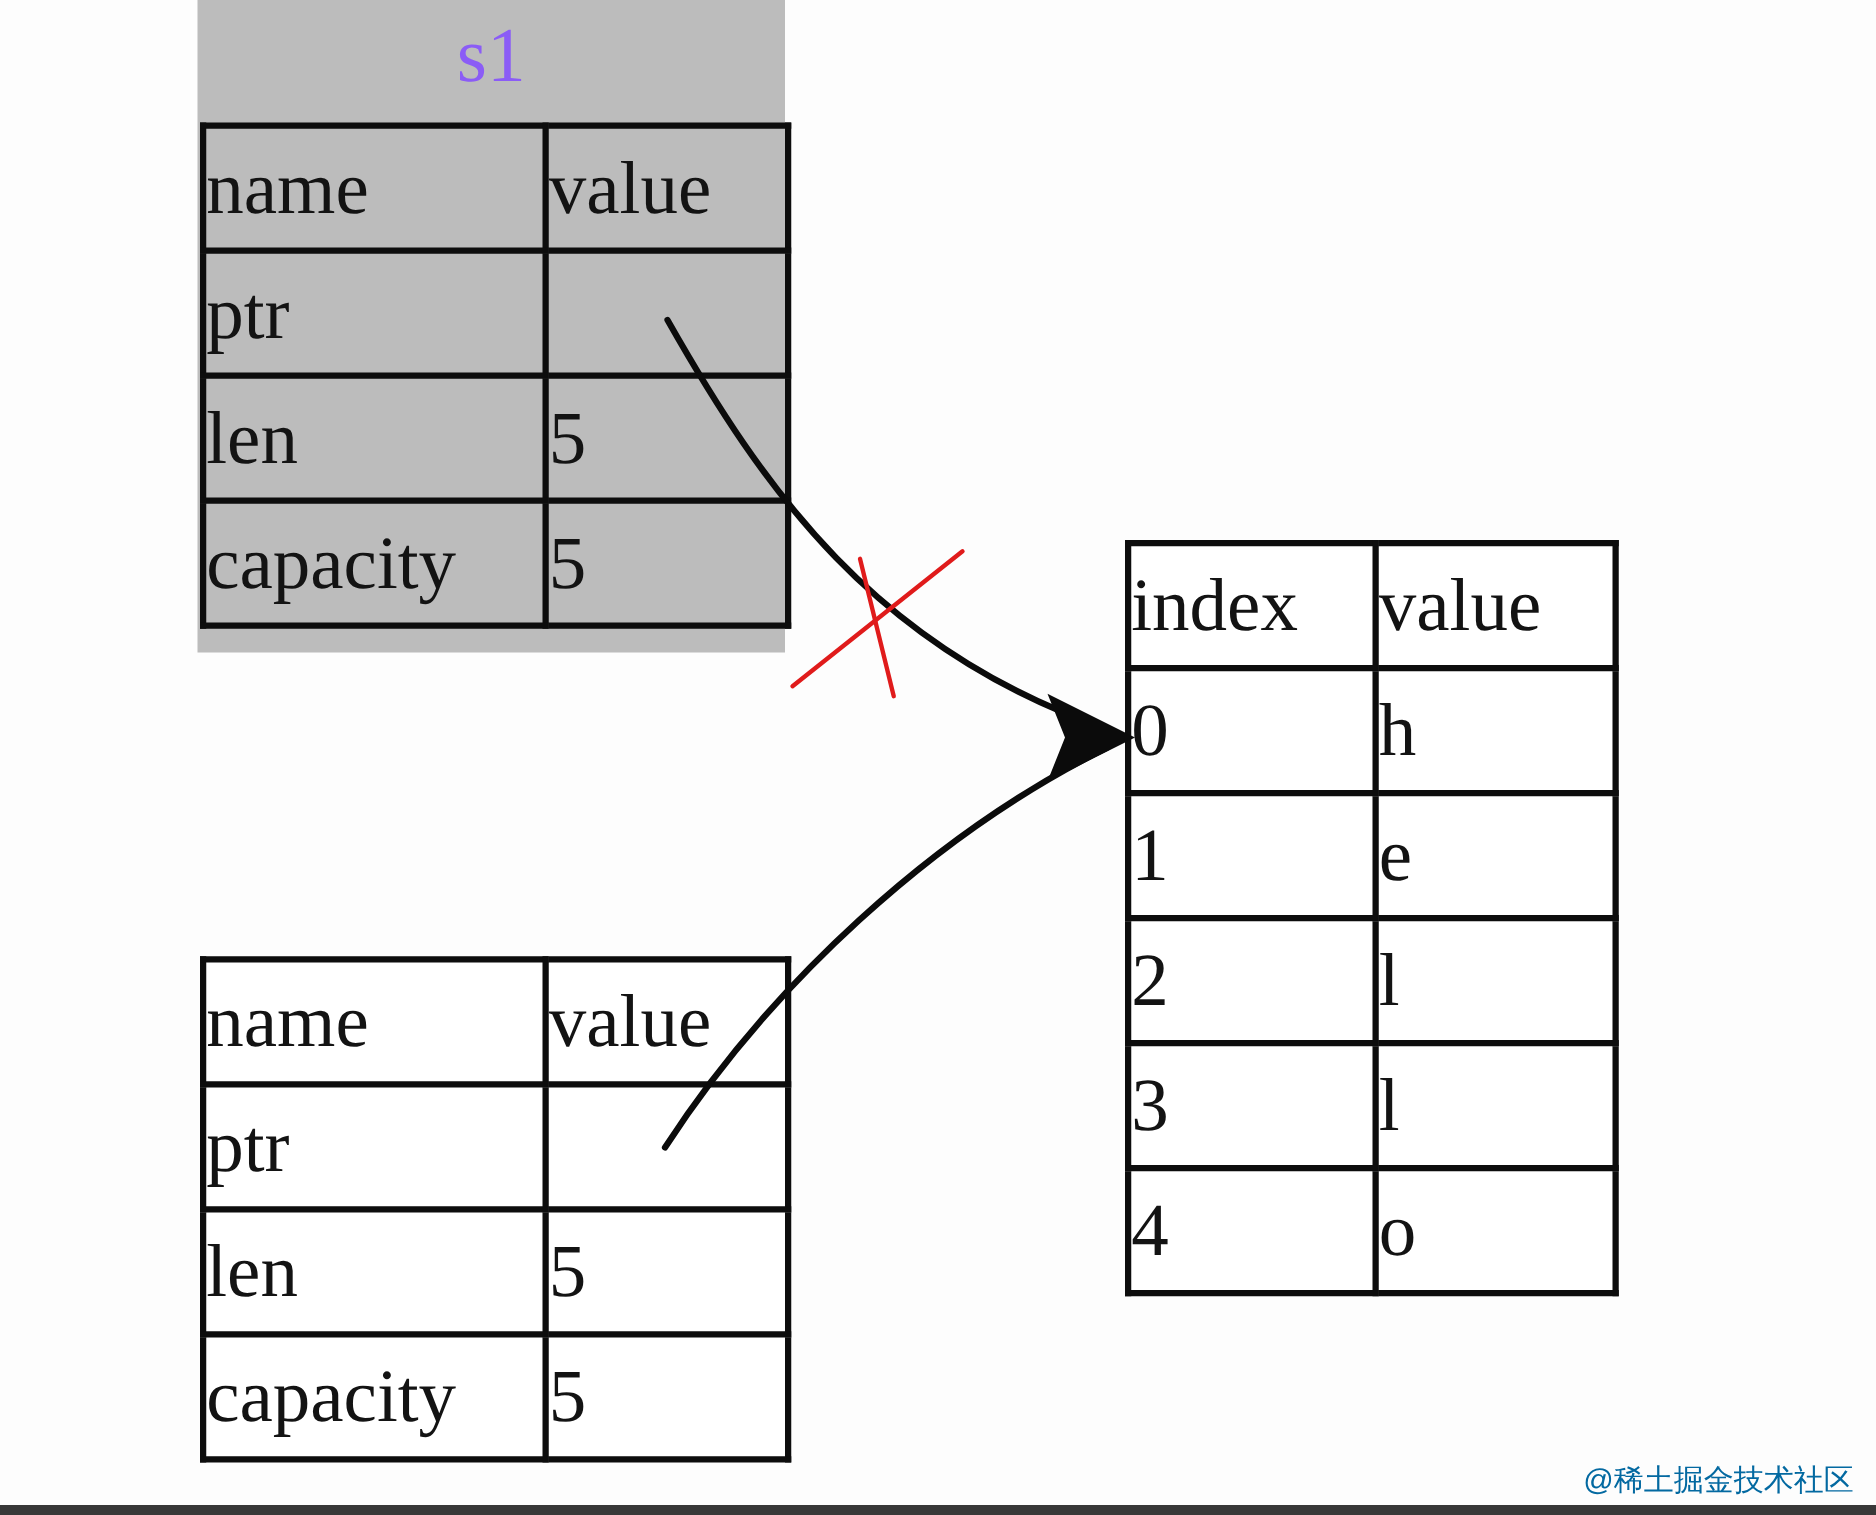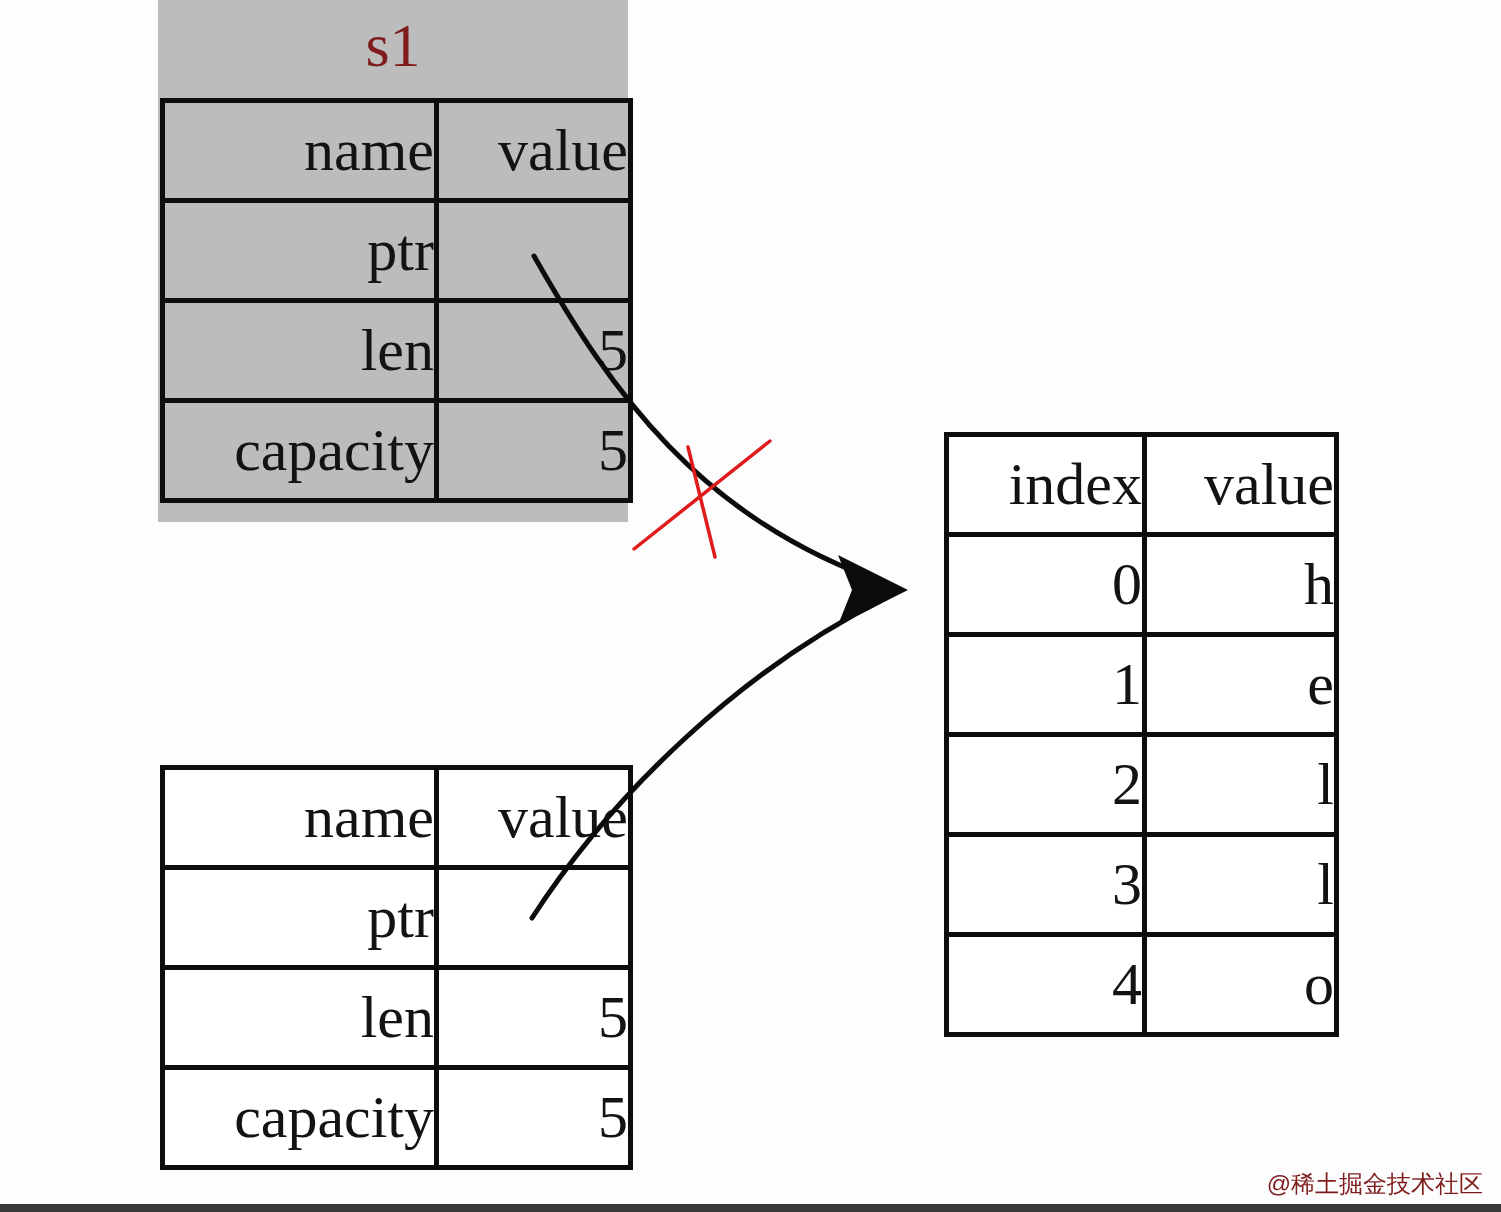--- a/index.html
+++ b/index.html
@@ -16,65 +16,65 @@
     position:absolute;
     left:158px; top:0;
     width:470px; height:522px;
     background:#bcbcbc;
   }
   .tbl-title {
     position:absolute;
     width:466px;
     text-align:center;
     font-size:62px;
-    color:#7f1d1d;
+    color:#8b5cf6;
     line-height:1.2;
   }
   .s1-title { left:160px; top:8px; }
   .s2-title { left:160px; top:676px; }
 
   table.tbl {
     position:absolute;
     border-collapse:collapse;
     table-layout:fixed;
   }
   table.tbl th, table.tbl td {
     border:5px solid #0d0d0d;
-    text-align:right;
+    text-align:left;
     vertical-align:middle;
     font-weight:normal;
     font-size:60px;
     color:#131313;
     padding:0;
     height:95px;
     overflow:hidden;
   }
   .s1-tbl { left:160px; top:98px; width:468px; }
   .s2-tbl { left:160px; top:765px; width:468px; background:#ffffff; }
   .s1-tbl col.c-name, .s2-tbl col.c-name { width:274px; }
   .s1-tbl col.c-value, .s2-tbl col.c-value { width:194px; }
 
-  .heap-tbl { left:900px; top:432px; width:390px; background:#ffffff;margin-left:44px; }
+  .heap-tbl { left:900px; top:432px; width:390px; background:#ffffff; }
   .heap-tbl col.c-index { width:198px; }
   .heap-tbl col.c-value { width:192px; }
   .heap-tbl th, .heap-tbl td { height:96px; }
 
   svg.overlay {
     position:absolute;
     left:0; top:0;
     width:1501px; height:1212px;
     pointer-events:none;
   }
 
   .watermark {
     position:absolute;
     right:18px; bottom:12px;
     font-family:"Liberation Sans", sans-serif;
     font-size:24px;
-    color:#7f1d1d;
+    color:#0369a1;
   }
   .bottom-bar {
     position:absolute;
     left:0; bottom:0;
     width:100%; height:8px;
     background:#383838;
   }
 </style>
 </head>
 <body>

